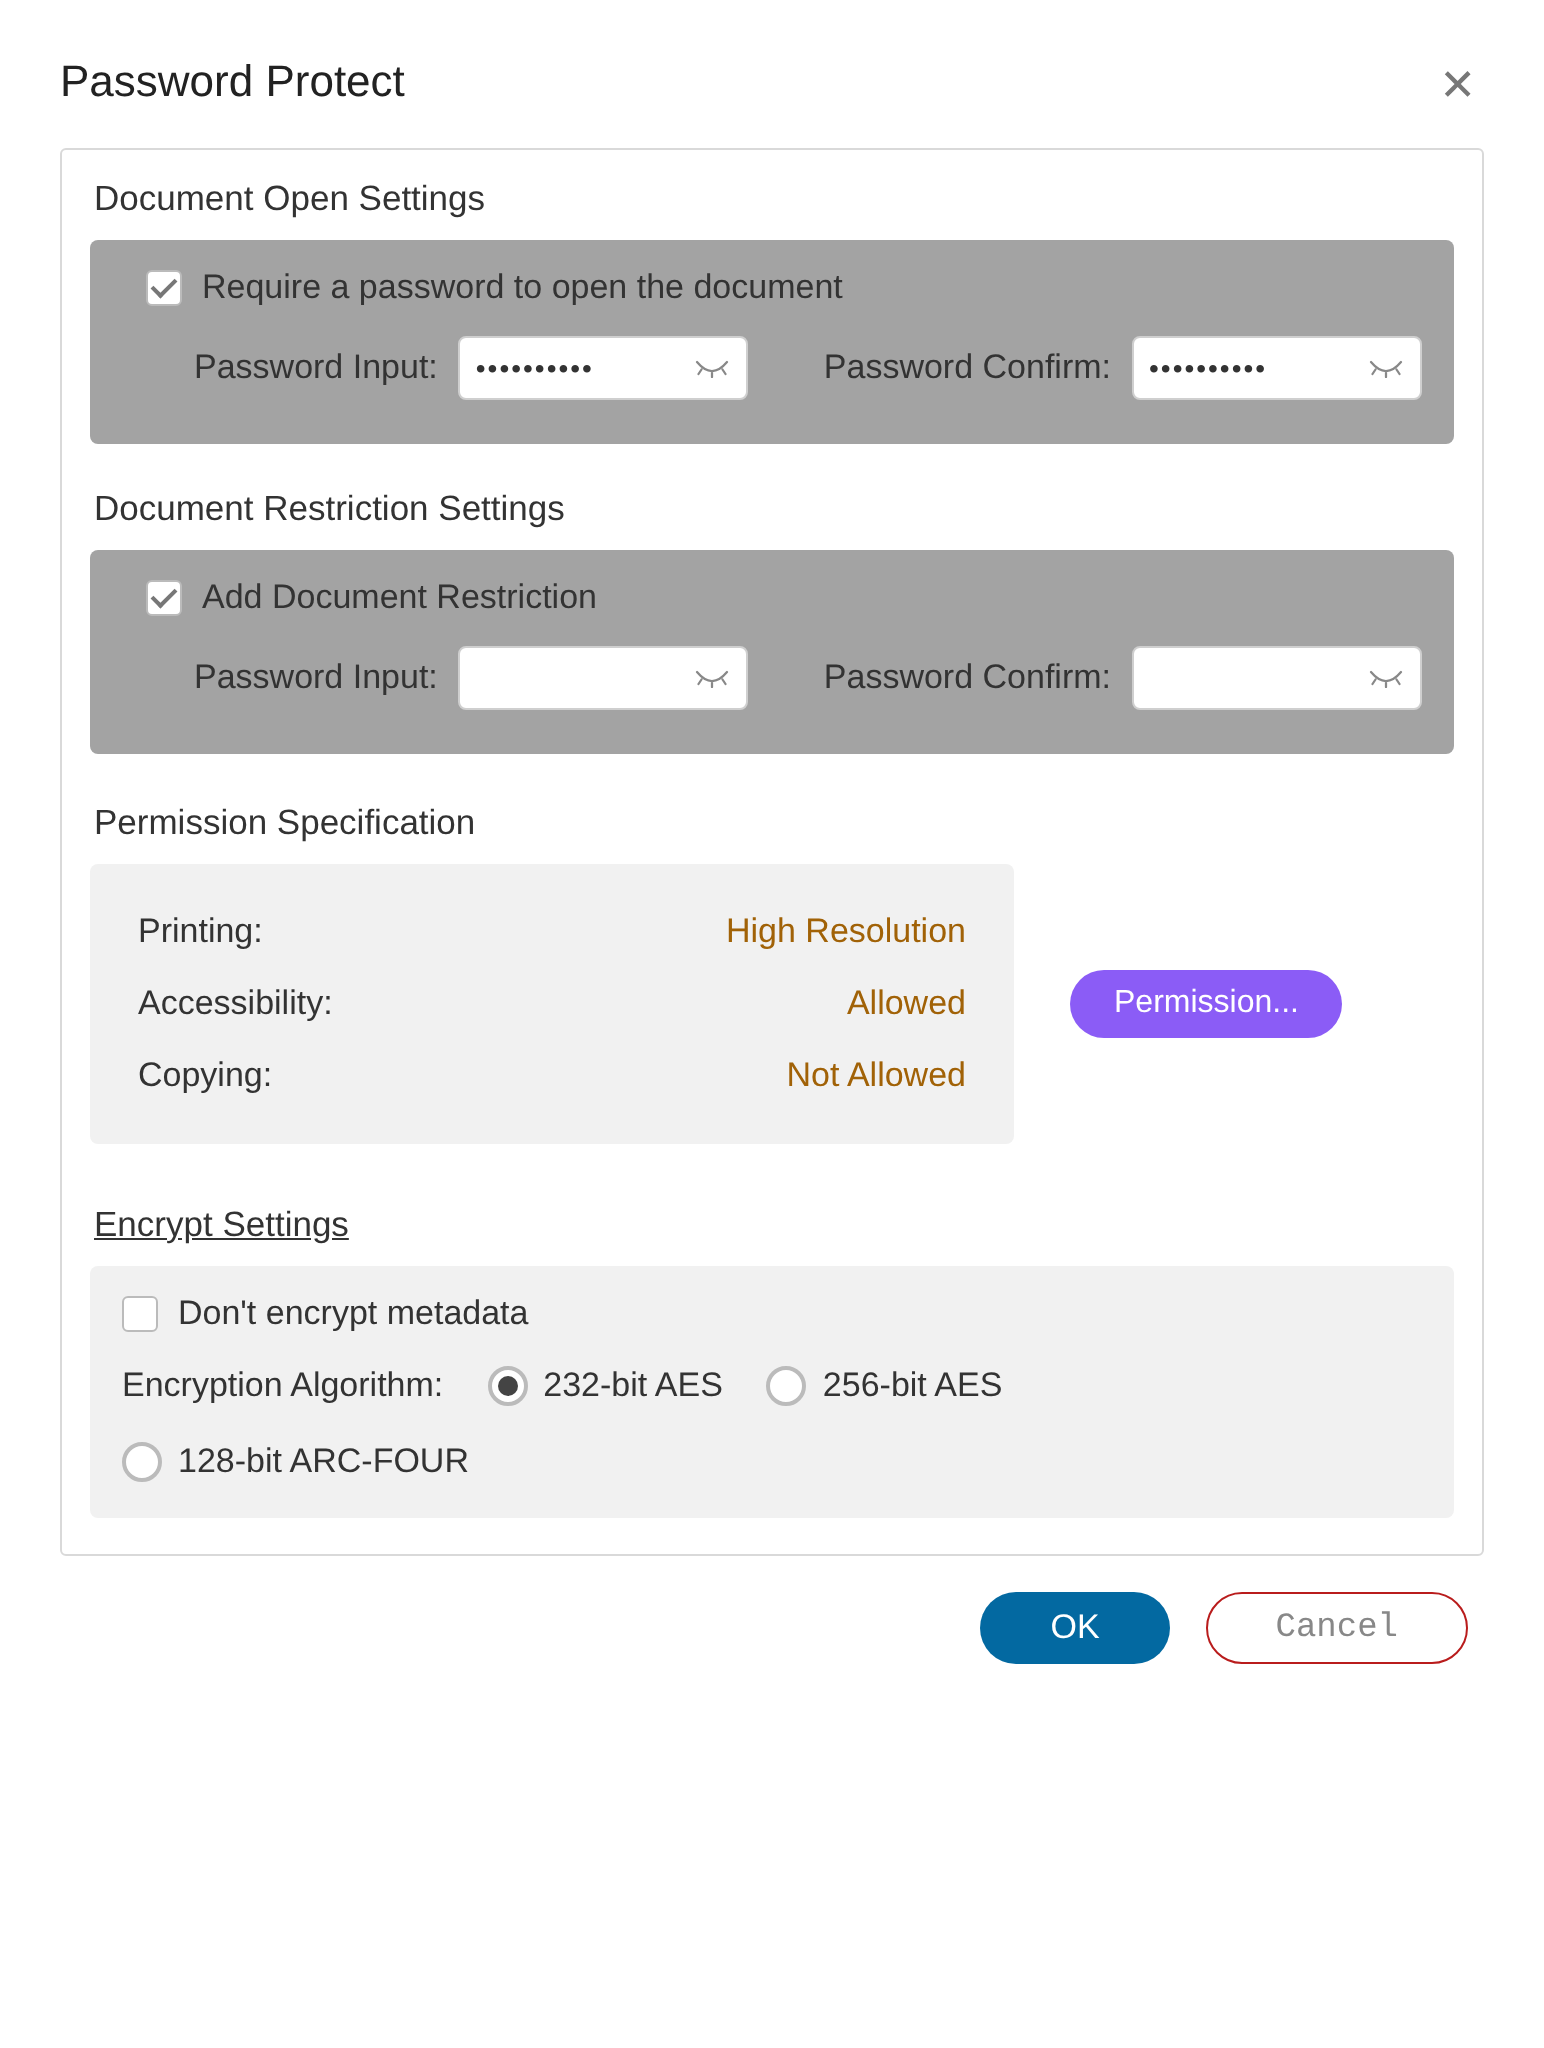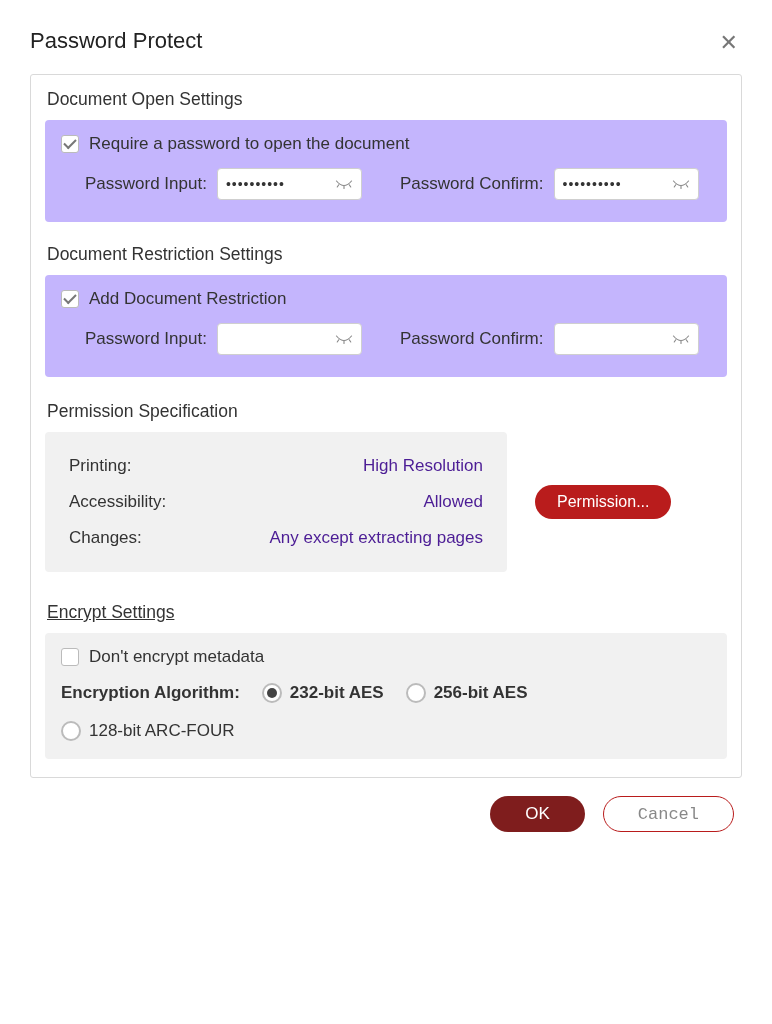--- a/index.html
+++ b/index.html
@@ -9,21 +9,21 @@
     font-family: -apple-system, BlinkMacSystemFont, "Segoe UI", Helvetica, Arial, sans-serif;
     color:#333; background:#fff; font-size:17px;
   }
   .dialog { width:772px; padding:20px 30px 20px 30px; }
   .dlg-header { display:flex; align-items:flex-start; justify-content:space-between; padding:8px 0 16px 0; }
   .dlg-title { font-size:22px; font-weight:500; color:#222; }
   .close-x { font-size:22px; color:#777; cursor:pointer; line-height:1; padding:4px; }
   .panel { border:1px solid #d9d9d9; border-radius:3px; padding:14px 14px 18px 14px; }
   .section-title { font-size:17.5px; color:#333; margin:0 0 10px 2px; }
   .group {
-    background:#c4b5fd; border-radius:4px; padding:14px 16px 22px 16px; margin-bottom:22px;
+    background:#a3a3a3; border-radius:4px; padding:14px 16px 22px 28px; margin-bottom:22px;
   }
   .cb-row { display:flex; align-items:center; gap:10px; margin-bottom:14px; }
   .checkbox {
     width:18px; height:18px; border:1px solid #bbb; border-radius:3px; background:#fff;
     display:flex; align-items:center; justify-content:center; cursor:pointer;
     flex-shrink:0;
   }
   .checkbox.checked::after {
     content:""; width:10px; height:5px; border-left:2px solid #777; border-bottom:2px solid #777;
     transform:rotate(-45deg); margin-top:-3px;
@@ -37,45 +37,45 @@
   .pw-dots { letter-spacing:1px; font-size:14px; color:#333; font-family:inherit; }
   .eye-icon { width:18px; height:10px; flex-shrink:0; }
   .spacer { flex:0 0 18px; }
 
   .perm-flex { display:flex; align-items:center; gap:28px; }
   .perm-table {
     background:#f1f1f1; border-radius:4px; padding:16px 24px; width:462px;
   }
   .perm-row { display:flex; justify-content:space-between; padding:8px 0; font-size:17px; }
   .perm-key { color:#333; }
-  .perm-val { color:#4c1d95; text-align:right; }
+  .perm-val { color:#a16207; text-align:right; }
   .perm-btn {
-    background:#b91c1c; color:#fff; border:none; border-radius:18px;
+    background:#8b5cf6; color:#fff; border:none; border-radius:18px;
     height:34px; padding:0 22px; font-size:16px; cursor:pointer; font-weight:500;
   }
 
   .enc-group { background:#f1f1f1; border-radius:4px; padding:14px 16px 18px 16px; }
-  .enc-row { display:flex; align-items:center; gap:22px; flex-wrap:wrap; margin-top:6px;font-weight:bold; }
+  .enc-row { display:flex; align-items:center; gap:22px; flex-wrap:wrap; margin-top:6px; }
   .enc-label { font-size:17px; color:#333; }
   .radio-opt { display:flex; align-items:center; gap:8px; cursor:pointer; }
   .radio {
     width:20px; height:20px; border:2px solid #bbb; border-radius:50%; background:#fff;
     display:flex; align-items:center; justify-content:center;
   }
   .radio.selected::after {
     content:""; width:10px; height:10px; border-radius:50%; background:#444;
   }
   .enc-row2 { display:flex; align-items:center; gap:8px; margin-top:18px; padding-left:0; }
 
   .footer { display:flex; justify-content:flex-end; gap:18px; padding:18px 8px 0 0; }
   .btn {
     height:36px; border-radius:18px; padding:0 34px; font-size:17px; cursor:pointer;
     border:1px solid transparent;
   }
-  .btn-ok { background:#7f1d1d; color:#fff; font-weight:500; }
+  .btn-ok { background:#0369a1; color:#fff; font-weight:500; }
   .btn-cancel { background:#fff; color:#888; border:1px solid #b91c1c;font-family:Liberation Mono, monospace; }
 
   .section-gap { margin-top:24px; }
 </style>
 </head>
 <body>
 
 <div class="dialog">
 
   <div class="dlg-header">
@@ -142,22 +142,22 @@
       <div class="perm-table">
         <div class="perm-row">
           <span class="perm-key">Printing:</span>
           <span class="perm-val">High Resolution</span>
         </div>
         <div class="perm-row">
           <span class="perm-key">Accessibility:</span>
           <span class="perm-val">Allowed</span>
         </div>
         <div class="perm-row">
-          <span class="perm-key">Changes:</span>
-          <span class="perm-val">Any except extracting pages</span>
+          <span class="perm-key">Copying:</span>
+          <span class="perm-val">Not Allowed</span>
         </div>
       </div>
       <button class="perm-btn">Permission...</button>
     </div>
 
     <div class="section-title section-gap" style="margin-top:30px;text-decoration:underline;">Encrypt Settings</div>
     <div class="enc-group">
       <div class="cb-row" style="margin-bottom:16px;">
         <div class="checkbox"></div>
         <div>Don't encrypt metadata</div>

